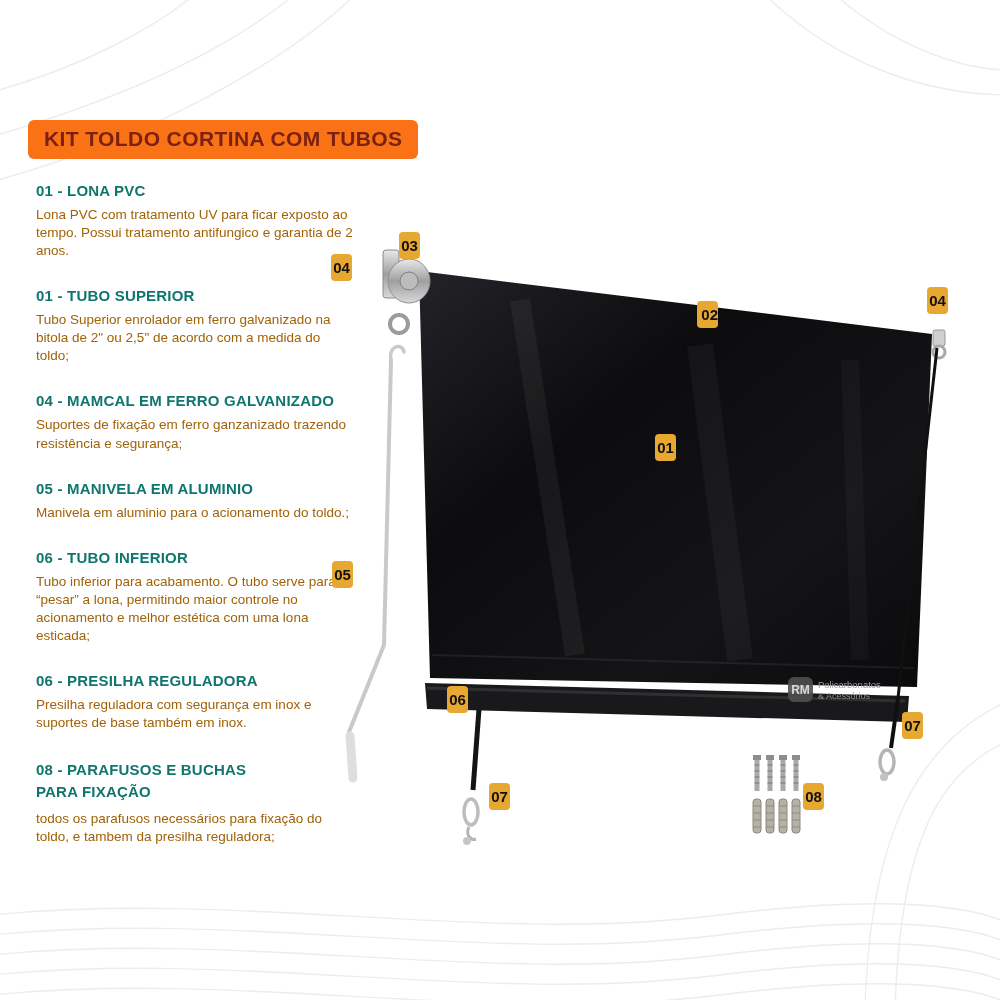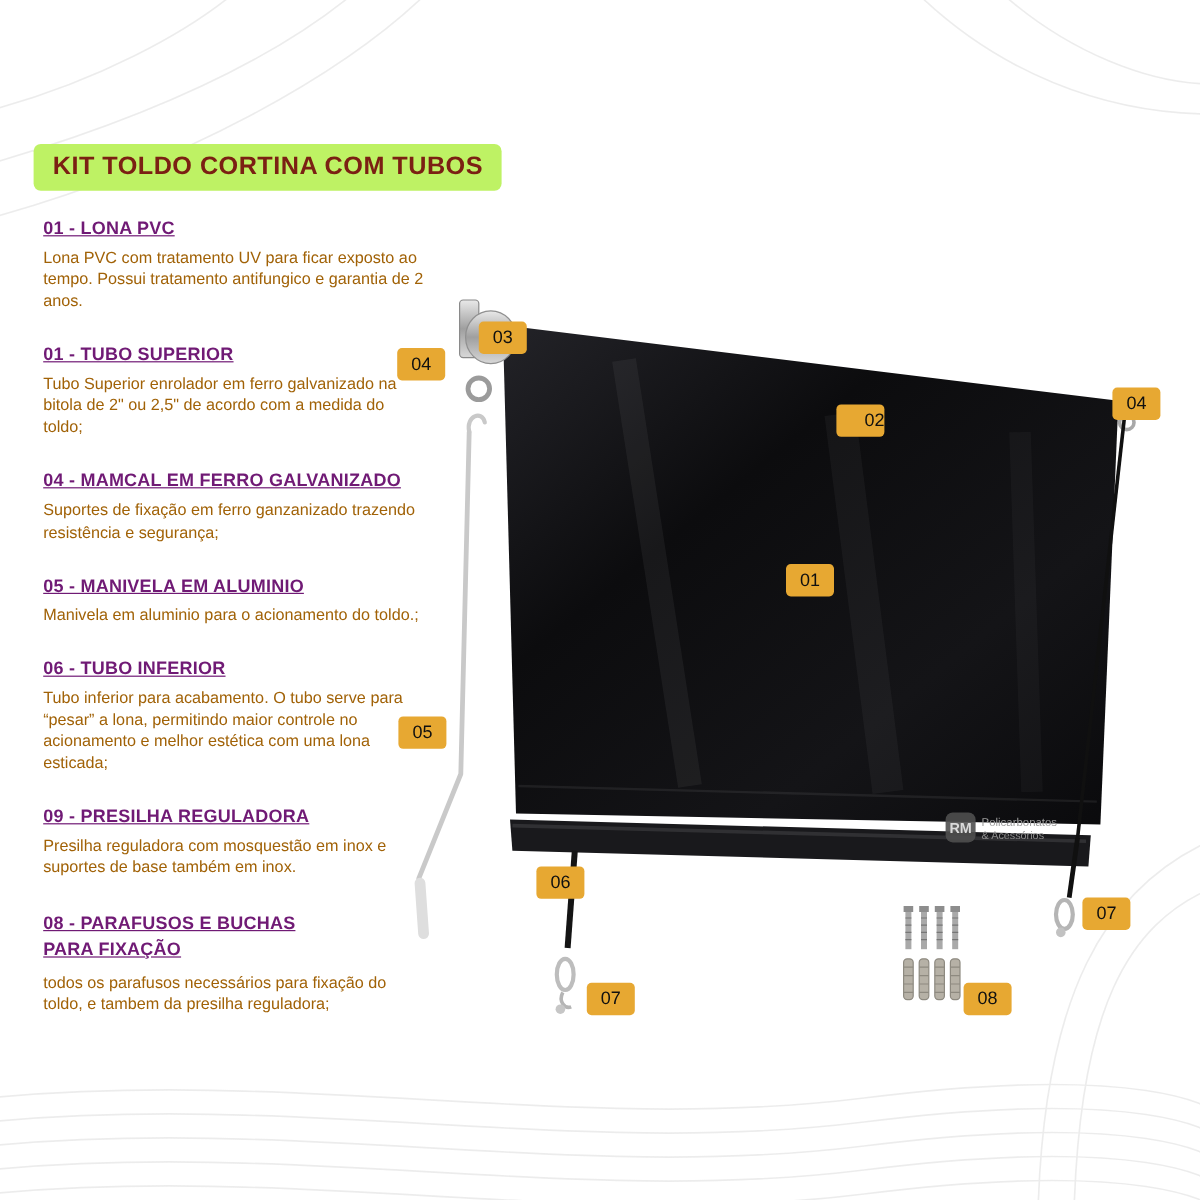--- a/index.html
+++ b/index.html
@@ -7,41 +7,40 @@
     width:1000px;height:1000px;position:relative;overflow:hidden;
     background:#ffffff;
     font-family:"Liberation Sans","DejaVu Sans",sans-serif;
     color:#1b1b1b;
   }
   .bg-svg,.product-svg{position:absolute;left:0;top:0;}
   .bg-svg{z-index:0;}
   .product-svg{z-index:1;}
   .title-badge{
     position:absolute;left:28px;top:120px;z-index:2;
-    background:#bef264;color:#7B2013;
+    background:#f97316;color:#7B2013;
     font-size:21px;font-weight:bold;letter-spacing:.4px;
     padding:7px 16px 8px 16px;border-radius:6px;white-space:nowrap;
   }
   .parts-col{
     position:absolute;left:36px;top:182px;width:332px;z-index:2;
   }
   .part{margin:0 0 27px 0;}
   .part h3{
-    margin:0 0 7px 0;font-size:15px;font-weight:bold;color:#701a75;
+    margin:0 0 7px 0;font-size:15px;font-weight:bold;color:#0f766e;
     letter-spacing:.2px;
-    text-decoration:underline;
   }
   .part.part-8 h3{max-width:240px;line-height:1.45;}
   .part p{
     margin:0;font-size:13.5px;line-height:1.34;color:#a16207;max-width:318px;
   }
   .num-badge{
-    position:absolute;z-index:3;width:40px;height:27px;line-height:27px;
-    background:#E7A832;color:#101010;font-size:15px;font-weight:normal;
-    text-align:center;border-radius:4px;margin-top:36px;
+    position:absolute;z-index:3;width:21px;height:27px;line-height:27px;
+    background:#E7A832;color:#101010;font-size:15px;font-weight:bold;
+    text-align:center;border-radius:4px;
   }
   .b03{left:399px;top:232px;}
   .b04L{left:331px;top:254px;}
   .b02{left:697px;top:301px;text-align:right;}
   .b04R{left:927px;top:287px;}
   .b01{left:655px;top:434px;}
   .b05{left:332px;top:561px;}
   .b06{left:447px;top:686px;}
   .b07B{left:489px;top:783px;}
   .b07R{left:902px;top:712px;}
@@ -183,22 +182,22 @@
   </section>
   <section class="part">
     <h3>05 - MANIVELA EM ALUMINIO</h3>
     <p>Manivela em aluminio para o acionamento do toldo.;</p>
   </section>
   <section class="part">
     <h3>06 - TUBO INFERIOR</h3>
     <p>Tubo inferior para acabamento. O tubo serve para “pesar” a lona, permitindo maior controle no acionamento e melhor estética com uma lona esticada;</p>
   </section>
   <section class="part">
-    <h3>09 - PRESILHA REGULADORA</h3>
-    <p>Presilha reguladora com mosquestão em inox e suportes de base também em inox.</p>
+    <h3>06 - PRESILHA REGULADORA</h3>
+    <p>Presilha reguladora com segurança em inox e suportes de base também em inox.</p>
   </section>
   <section class="part part-8">
     <h3>08 - PARAFUSOS E BUCHAS PARA FIXAÇÃO</h3>
     <p>todos os parafusos necessários para fixação do toldo, e tambem da presilha reguladora;</p>
   </section>
 </div>
 
 <div class="num-badge b03">03</div>
 <div class="num-badge b04L">04</div>
 <div class="num-badge b02">02</div>

